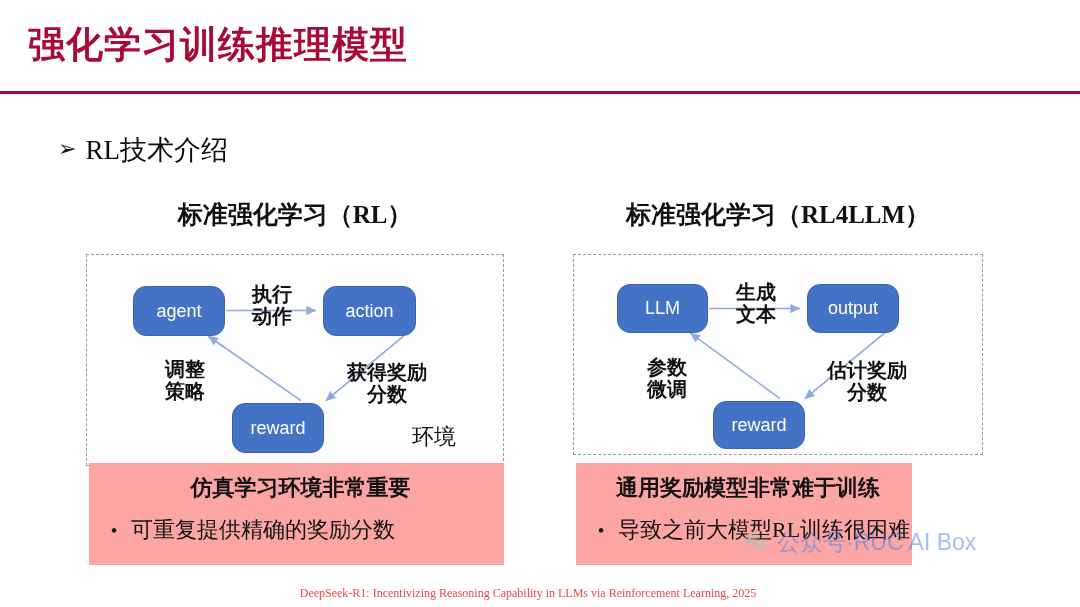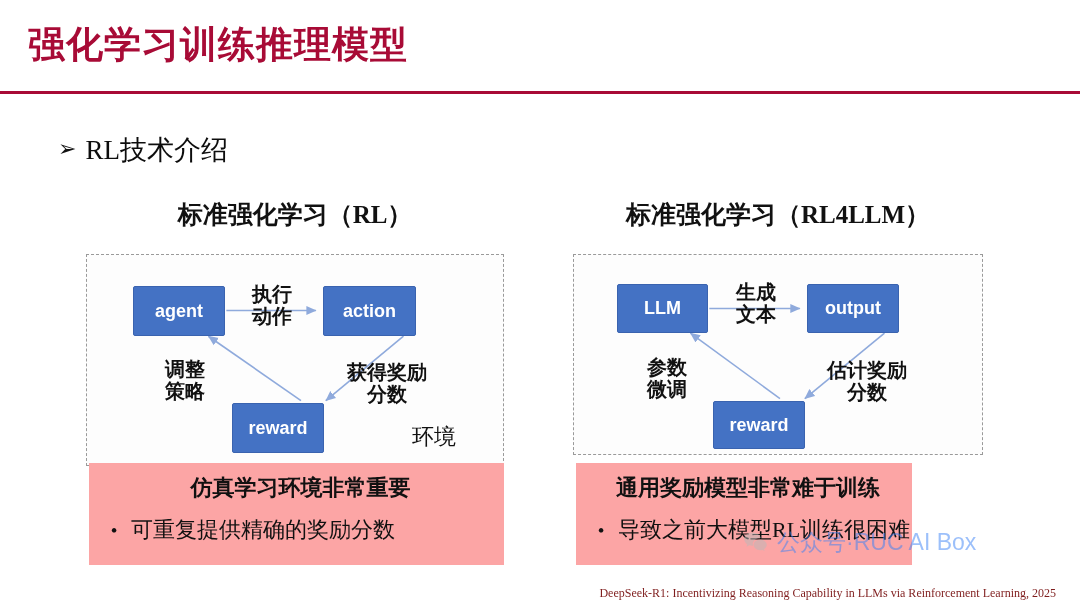--- a/index.html
+++ b/index.html
@@ -61,27 +61,26 @@
     background:#fdfdfd;
     box-sizing:border-box;
   }
   .panel-left .env-box{height:212px;}
   .panel-right .env-box{height:201px;}
 
   .node{
     position:absolute;
     background:#4472C4;
     border:1px solid #3A63AF;
-    border-radius:2px;
+    border-radius:13px;
     color:#ffffff;
     font-family:"Liberation Sans", sans-serif;
     font-size:18px;
     display:flex;align-items:center;justify-content:center;
     box-sizing:border-box;
-    font-weight:bold;
   }
 
   .cn-label{
     position:absolute;
     font-family:"Liberation Serif", serif;
     font-weight:bold;
     font-size:20px;
     line-height:1.12;
     color:#111;
     text-align:center;
@@ -117,23 +116,23 @@
     margin-top:12px;
     display:flex;align-items:center;
     font-family:"Liberation Serif", serif;
     font-size:22px;color:#111;white-space:nowrap;
   }
   .dot-bullet{width:34px;text-align:center;font-size:19px;line-height:1;}
 
   
   .citation{
     position:absolute;left:0;top:586px;width:1056px;
-    text-align:right;
-    font-family:"Liberation Serif", serif;
-    font-size:12px;color:#7f1d1d;
+    text-align:center;
+    font-family:"Liberation Serif", serif;
+    font-size:12px;color:#ef4444;
     white-space:nowrap;
   }
 
   
   .watermark{
     position:absolute;left:742px;top:527px;
     display:flex;align-items:center;gap:8px;
     opacity:.5;
     pointer-events:none;
   }

